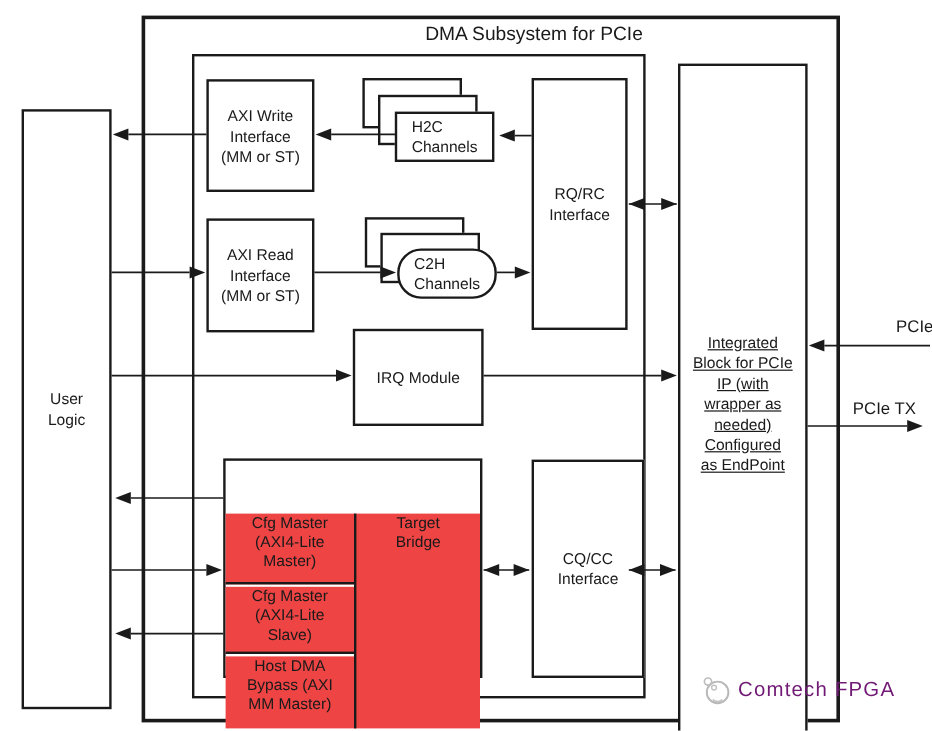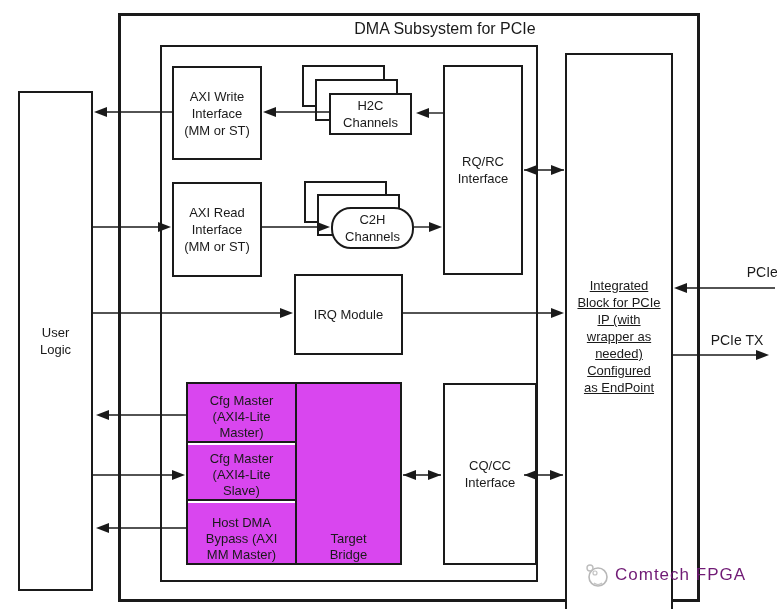--- a/index.html
+++ b/index.html
@@ -42,32 +42,33 @@
     white-space: pre-line;
     z-index: 3;
   }
   .stack-layer {
     position: absolute;
     border: 2px solid #1a1a1a;
     background: #ffffff;
     box-sizing: border-box;
     z-index: 3;
   }
-  .stack-front { z-index: 4; display: flex; align-items: center; justify-content: center; text-align: center; font-size: 13px; line-height: 17px; white-space: pre-line; }
+  .stack-front { z-index: 4; display: flex; align-items: center; justify-content: center; font-size: 13px; line-height: 17px; white-space: pre-line; }
   .cell {
     position: absolute;
     box-sizing: border-box;
     display: flex;
-    align-items: flex-end;
+    align-items: flex-start;
     justify-content: center;
     text-align: center;
     font-size: 13px;
     line-height: 16px;
     white-space: pre-line;
-    background: #d946ef;
+    background: #ef4444;
+    margin-top: 44px;
   }
   .port-label {
     position: absolute;
     width: 72px;
     text-align: center;
     font-size: 14px;
     z-index: 6;
     white-space: pre-line;
   }
   .arrows {

